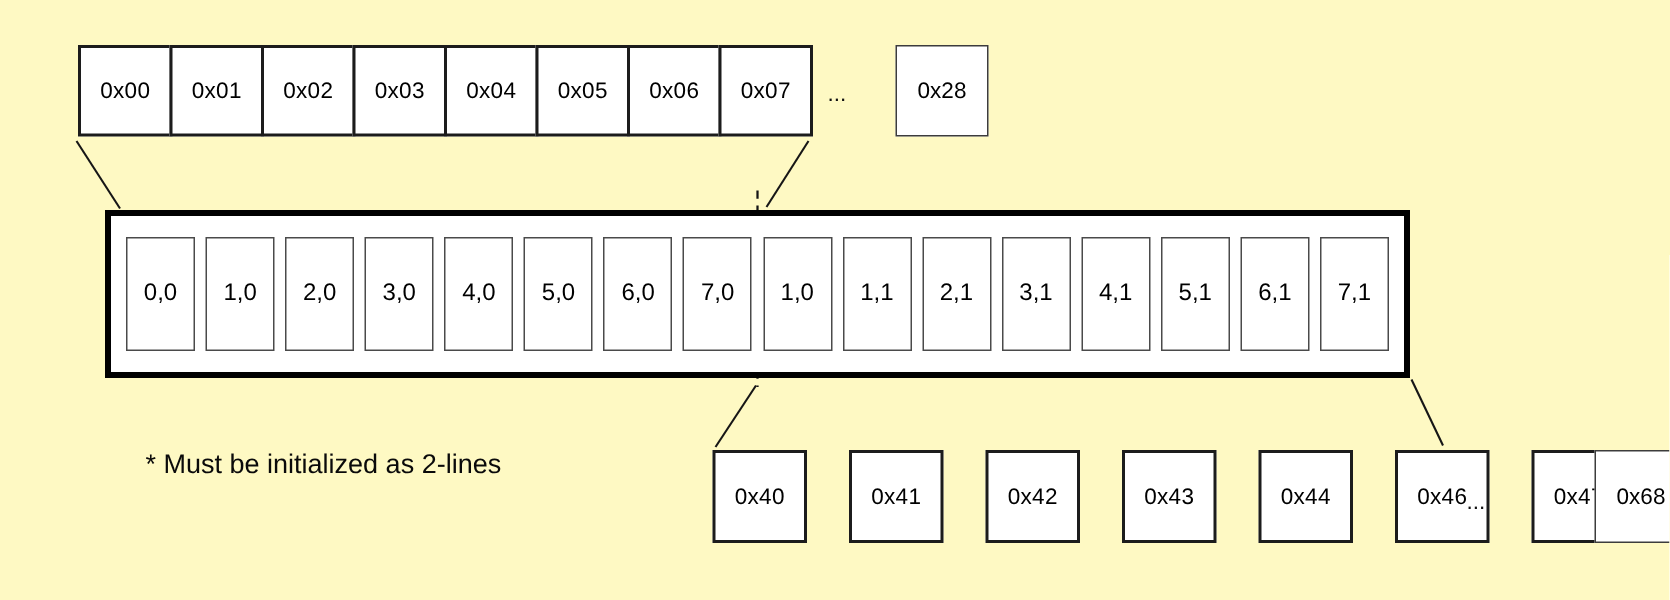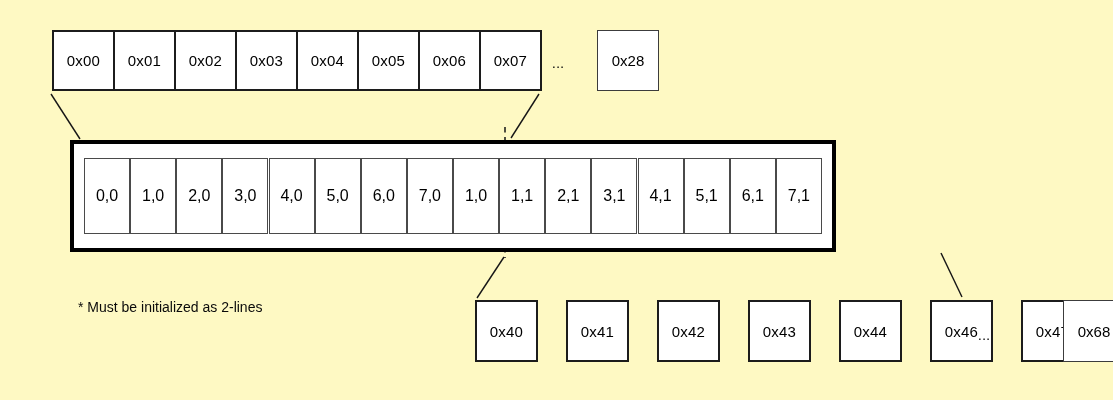--- a/index.html
+++ b/index.html
@@ -65,21 +65,21 @@
     justify-content: center;
     font-size: 15px;
   }
   .lone-box.addr28 { left: 597px; top: 30px; width: 62px; height: 61px; }
   .lone-box.addr68 { left: 1063px; top: 300px; width: 62px; height: 62px; }
 
   
   .line-buffer {
     position: absolute;
     left: 70px; top: 140px;
-    width: 766px; height: 112px;
+    width: 870px; height: 112px;
     box-sizing: border-box;
     border: 4px solid #000000;
     background: #ffffff;
     display: flex;
     align-items: center;
     justify-content: space-between;
     padding: 0 10px;
   }
   .line-buffer .line-cell {
     box-sizing: border-box;
@@ -87,22 +87,22 @@
     border: 1.5px solid #4a4a4a;
     background: #ffffff;
     display: flex;
     align-items: center;
     justify-content: center;
     font-size: 16px;
   }
 
   .footnote {
     position: absolute;
-    left: 78px; top: 299px;
-    font-size: 14px;
+    left: 97px; top: 299px;
+    font-size: 18px;
     color: #0a0a0a;
     white-space: nowrap;
   }
 </style>
 </head>
 <body>
 
 <div class="canvas">
 
   <svg class="overlay" viewBox="0 0 1113 400" xmlns="http://www.w3.org/2000/svg">

